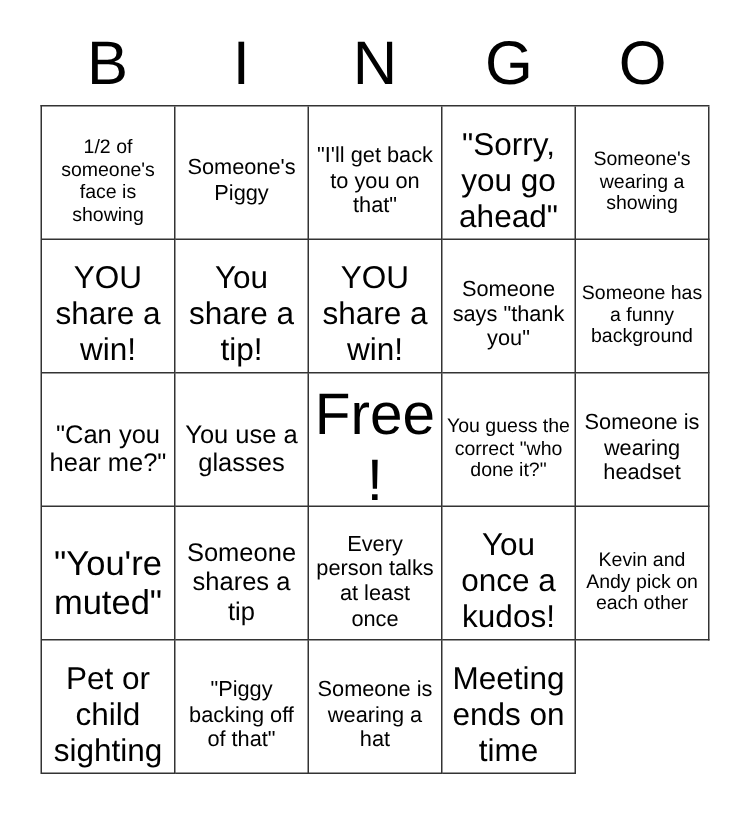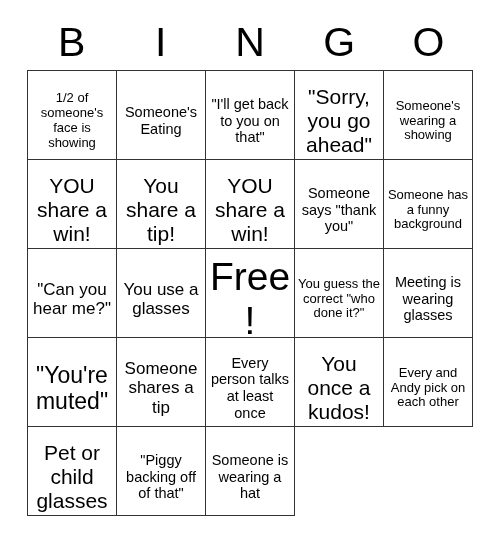--- a/index.html
+++ b/index.html
@@ -103,21 +103,21 @@
     <div class="header-letter">N</div>
     <div class="header-letter">G</div>
     <div class="header-letter">O</div>
   </div>
 
   <div id="bingo-grid">
       <div class="bingo-cell">
         <span class="cell-text size-xs">1/2 of someone's face is showing</span>
       </div>
       <div class="bingo-cell">
-        <span class="cell-text size-sm">Someone's Eating</span>
+        <span class="cell-text size-sm">Someone's Piggy</span>
       </div>
       <div class="bingo-cell">
         <span class="cell-text size-sm">"I'll get back to you on that"</span>
       </div>
       <div class="bingo-cell">
         <span class="cell-text size-lg">"Sorry, you go ahead"</span>
       </div>
       <div class="bingo-cell">
         <span class="cell-text size-xs">Someone's wearing a showing</span>
       </div>
@@ -142,41 +142,44 @@
       <div class="bingo-cell">
         <span class="cell-text size-md">You use a glasses</span>
       </div>
       <div class="bingo-cell">
         <span class="cell-text size-xxl">Free!</span>
       </div>
       <div class="bingo-cell">
         <span class="cell-text size-xs">You guess the correct "who done it?"</span>
       </div>
       <div class="bingo-cell">
-        <span class="cell-text size-sm">Meeting is wearing glasses</span>
+        <span class="cell-text size-sm">Someone is wearing headset</span>
       </div>
       <div class="bingo-cell">
         <span class="cell-text size-xl">"You're muted"</span>
       </div>
       <div class="bingo-cell">
         <span class="cell-text size-md">Someone shares a tip</span>
       </div>
       <div class="bingo-cell">
         <span class="cell-text size-sm">Every person talks at least once</span>
       </div>
       <div class="bingo-cell">
         <span class="cell-text size-lg">You once a kudos!</span>
       </div>
       <div class="bingo-cell">
-        <span class="cell-text size-xs">Every and Andy pick on each other</span>
+        <span class="cell-text size-xs">Kevin and Andy pick on each other</span>
       </div>
       <div class="bingo-cell">
-        <span class="cell-text size-lg">Pet or child glasses</span>
+        <span class="cell-text size-lg">Pet or child sighting</span>
       </div>
       <div class="bingo-cell">
         <span class="cell-text size-sm">"Piggy backing off of that"</span>
       </div>
       <div class="bingo-cell">
         <span class="cell-text size-sm">Someone is wearing a hat</span>
       </div>
+      <div class="bingo-cell">
+        <span class="cell-text size-lg">Meeting ends on time</span>
+      </div>
     </div>
 
 </div>
 
 </body></html>

